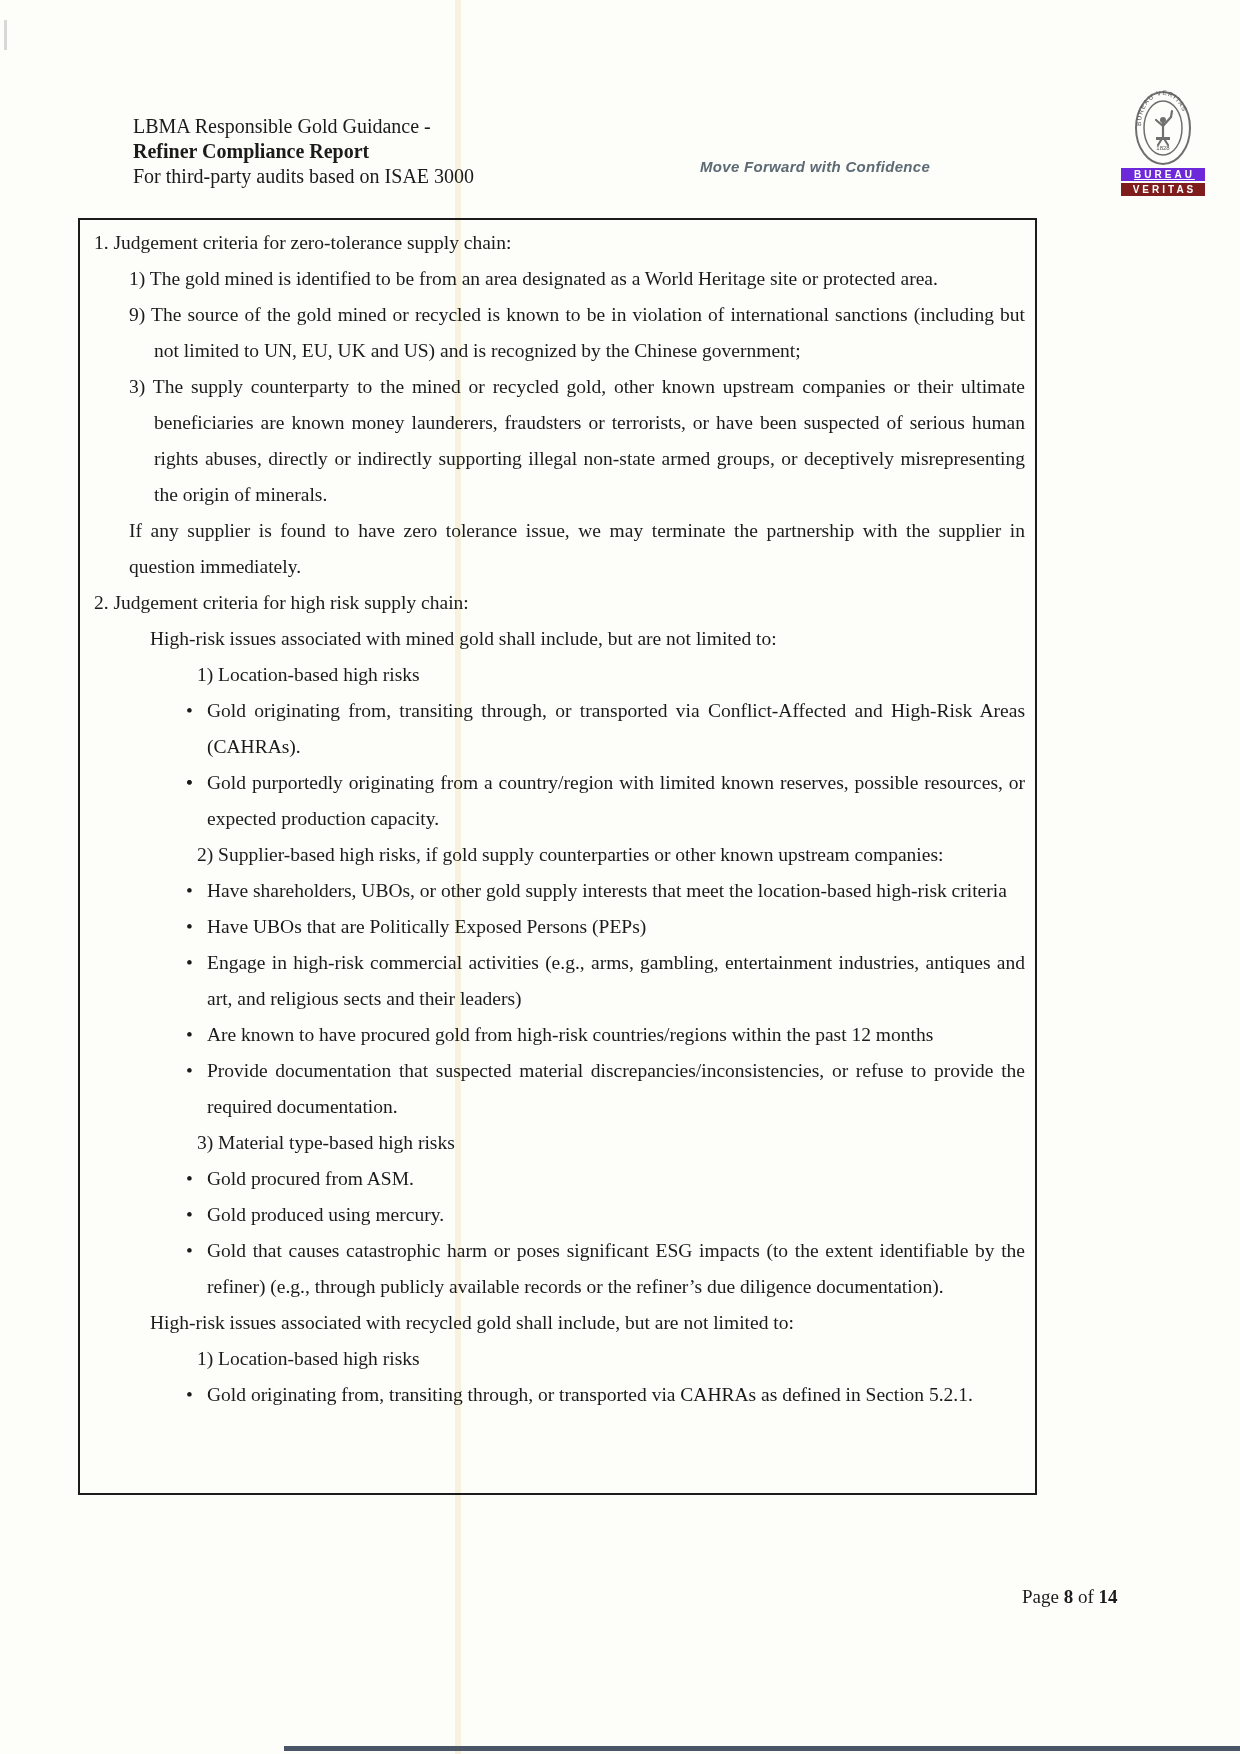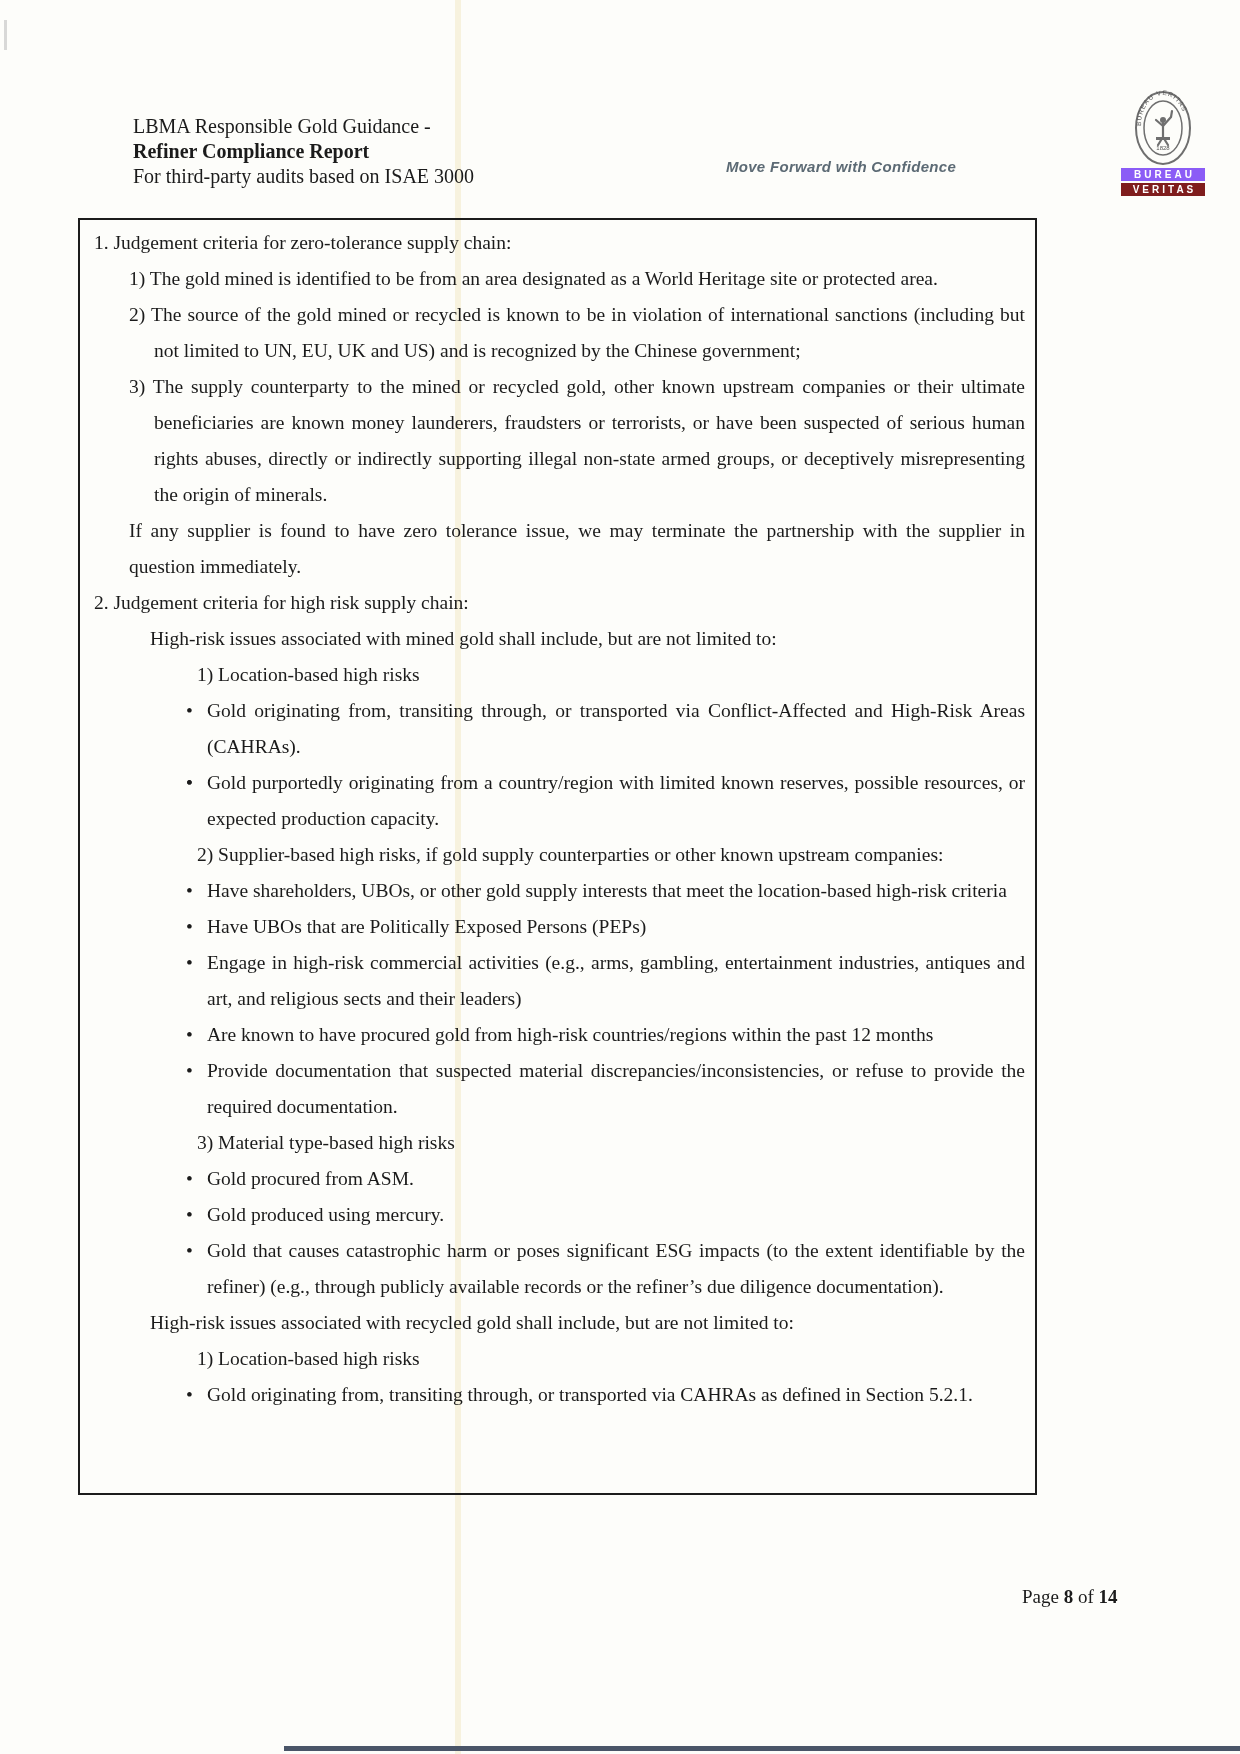--- a/index.html
+++ b/index.html
@@ -22,36 +22,36 @@
   }
   .bottombar{
     position:absolute;left:284px;top:1746px;width:956px;height:5px;
     background:#4a5568;
   }
   
   .title-block{position:absolute;left:133px;top:114px;line-height:25px;font-size:20px;}
   .title-block .t2{font-weight:bold;}
   .tagline{
     position:absolute;left:700px;top:158px;width:282px;
-    text-align:center;
+    text-align:left;
     font-family:"Liberation Sans","DejaVu Sans",sans-serif;
     font-weight:bold;font-style:italic;
     font-size:15px;color:#5c6a74;letter-spacing:.3px;
   }
   
   .logo{position:absolute;left:1121px;top:90px;width:84px;}
   .logo svg{display:block;margin:0 auto;}
   .logo-lbl{
     font-family:"Liberation Sans","DejaVu Sans",sans-serif;
     font-weight:bold;font-size:10px;letter-spacing:3px;
     color:#ffffff;text-align:center;
     padding:1px 0 0 3px;height:12px;line-height:12px;
     margin-top:2px;
   }
-  .lbl-gray{background:#8b5cf6;}
+  .lbl-gray{background:#6d28d9;text-decoration:underline;}
   .lbl-red{background:#7f1d1d;}
   
   .box{
     position:absolute;left:78px;top:218px;width:955px;height:1268px;
     border:2px solid #1c1c1c;
     font-size:19.5px;line-height:36px;
     padding-top:5px;
     box-sizing:content-box;
     background:transparent;
   }
@@ -100,21 +100,21 @@
     </svg>
     <div class="logo-lbl lbl-gray">BUREAU</div>
     <div class="logo-lbl lbl-red">VERITAS</div>
   </div>
 
   <div class="box">
 
     <div class="sec">1. Judgement criteria for zero-tolerance supply chain:</div>
 
     <div class="ni">1) The gold mined is identified to be from an area designated as a World Heritage site or protected area.</div>
-    <div class="ni">2) The source of the gold mined or recycled is known to be in violation of international sanctions (including but not limited to UN, EU, UK and US) and is recognized by the Chinese government;</div>
+    <div class="ni">9) The source of the gold mined or recycled is known to be in violation of international sanctions (including but not limited to UN, EU, UK and US) and is recognized by the Chinese government;</div>
     <div class="ni">3) The supply counterparty to the mined or recycled gold, other known upstream companies or their ultimate beneficiaries are known money launderers, fraudsters or terrorists, or have been suspected of serious human rights abuses, directly or indirectly supporting illegal non-state armed groups, or deceptively misrepresenting the origin of minerals.</div>
 
     <div class="note">If any supplier is found to have zero tolerance issue, we may terminate the partnership with the supplier in question immediately.</div>
 
     <div class="sec">2. Judgement criteria for high risk supply chain:</div>
 
     <div class="sub">High-risk issues associated with mined gold shall include, but are not limited to:</div>
 
     <div class="nh">1) Location-based high risks</div>
 

